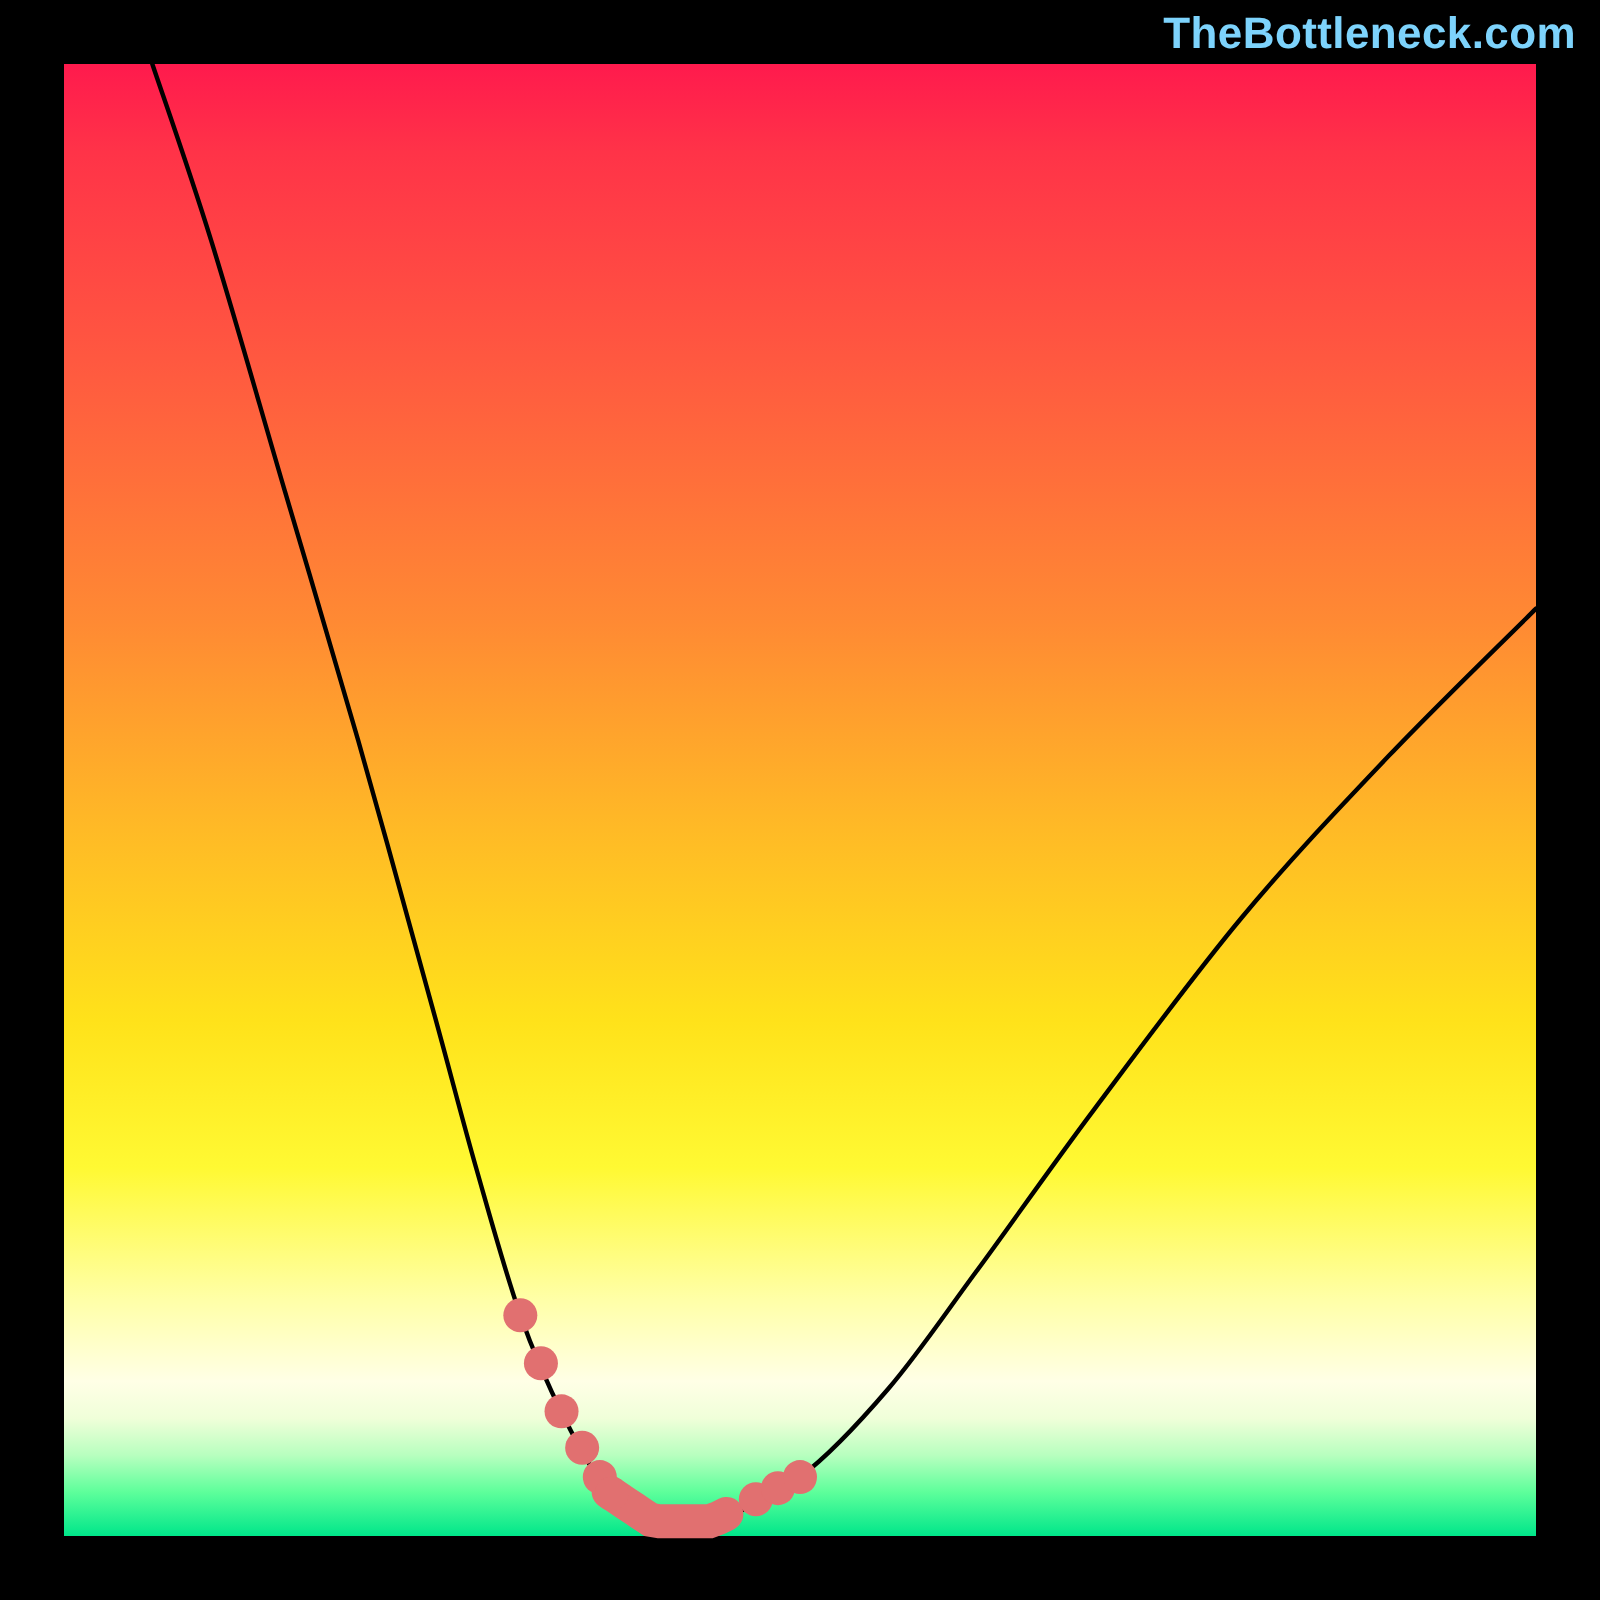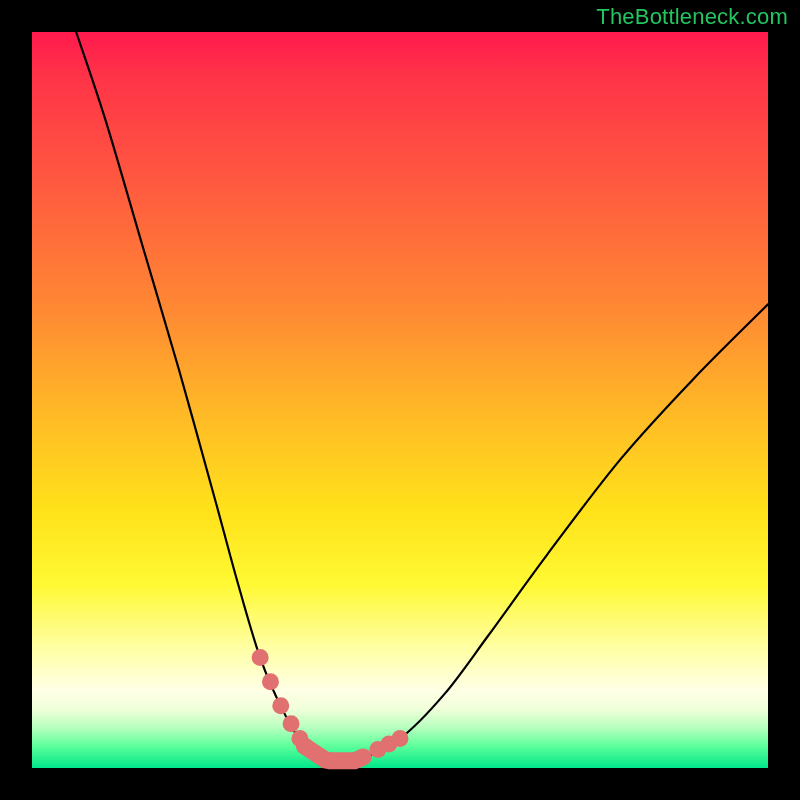--- a/index.html
+++ b/index.html
@@ -31,24 +31,25 @@
       #f0ffd9 92%,
       #b8ffbf 94.5%,
       #5EFF9B 97%,
       #00e68a 100%
     );
   }
   .watermark {
     position: absolute;
     top: 4px;
     right: 12px;
-    color: #22c55e;
+    color: #7dd3fc;
     font-size: 22px;
     letter-spacing: 0.2px;
     z-index: 5;
+    font-weight: bold;
   }
   svg.plot {
     position: absolute;
     left: 0;
     top: 0;
     width: 736px;
     height: 736px;
     overflow: visible;
   }
   .curve {

